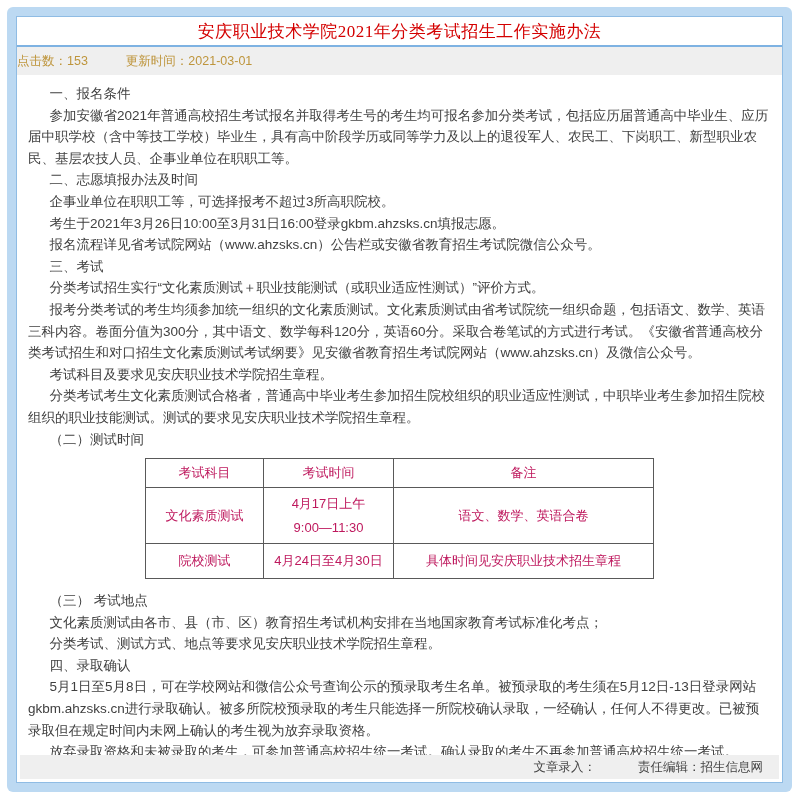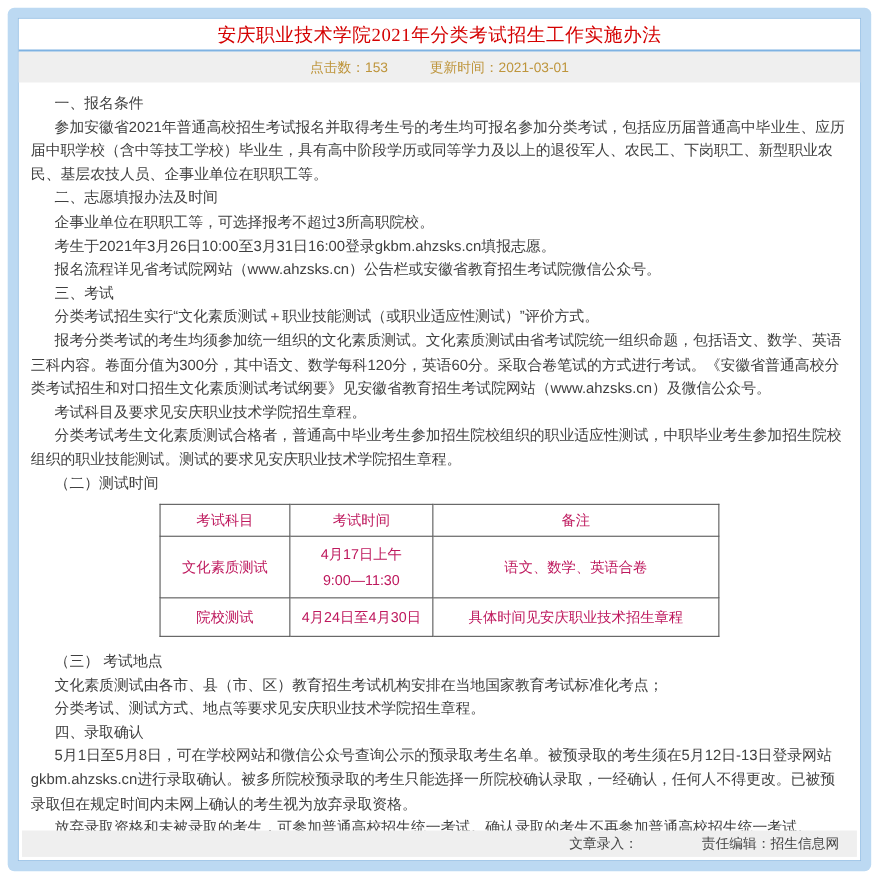--- a/index.html
+++ b/index.html
@@ -33,21 +33,21 @@
     font-weight: normal;
     font-family: "Liberation Serif", "DejaVu Serif", serif;
     letter-spacing: 0.5px;
   }
   .blue-rule { height: 2px; background: #7EB2E2; }
   .meta-bar {
     height: 28px;
     background: #EFEFEF;
     display: flex;
     align-items: center;
-    justify-content: center;
+    justify-content: flex-start;
     gap: 38px;
     font-size: 12.5px;
     color: #BE953C;
   }
   .article {
     padding: 8px 11px 0 11px;
     font-size: 13.5px;
     color: #404040;
     line-height: 21.6px;
   }
@@ -81,21 +81,21 @@
     position: absolute;
     left: 3px; right: 3px; bottom: 3px;
     height: 24px;
     background: #EFEFEF;
     display: flex;
     align-items: center;
     justify-content: flex-end;
     font-size: 12.5px;
     color: #444444;
     padding-right: 16px;
-    gap: 58px;
+    gap: 42px;
   }
 </style>
 </head>
 <body>
 
 <div class="frame">
   <div class="content-box">
 
     <div class="title-bar">
       <span class="page-title">安庆职业技术学院2021年分类考试招生工作实施办法</span>

